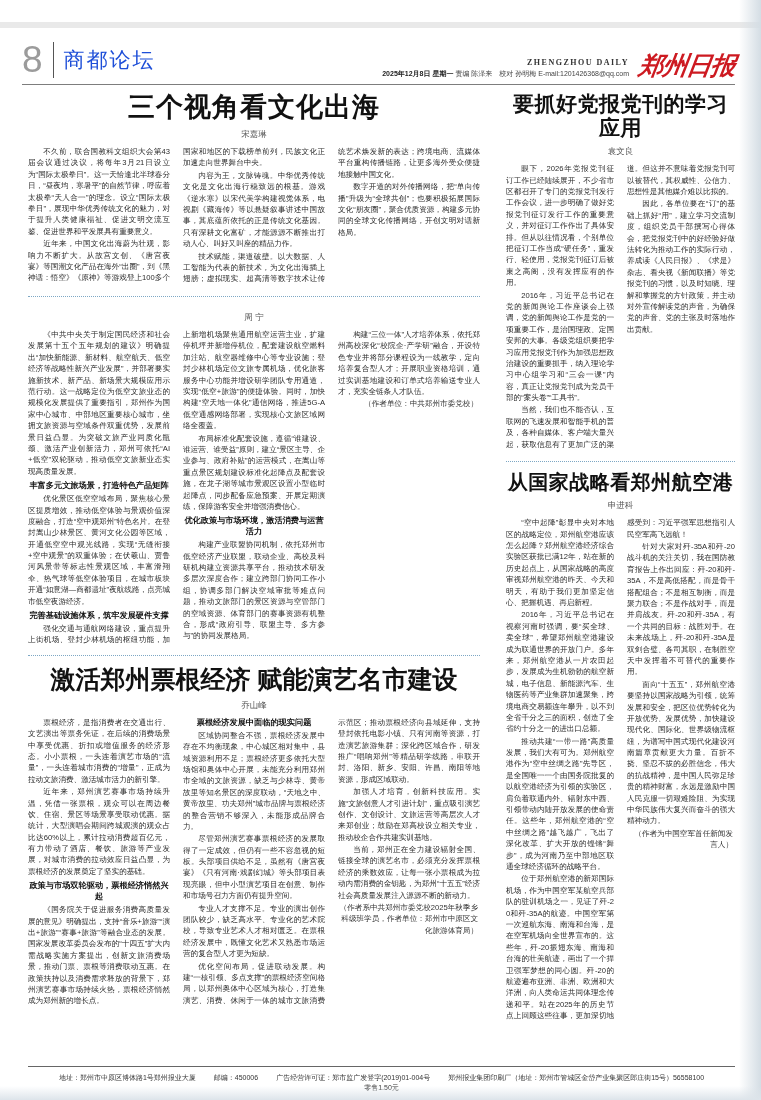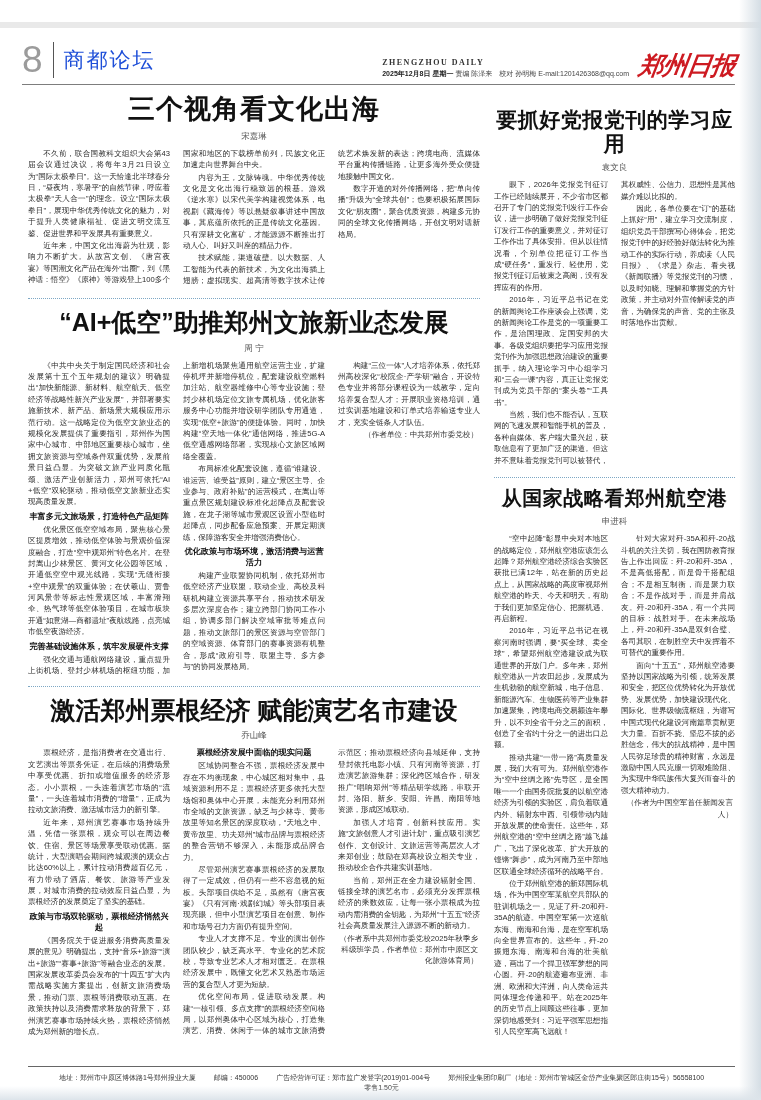--- a/index.html
+++ b/index.html
@@ -13,31 +13,31 @@
                background:linear-gradient(to bottom,rgba(216,223,230,0),#dde4ea);pointer-events:none;}
   
   .masthead{position:absolute;left:22px;right:26px;top:34px;height:44px;
             display:flex;align-items:flex-end;justify-content:space-between;
             border-bottom:1.5px solid #7d7d7d;padding-bottom:6px;}
   .m-left{display:flex;align-items:center;gap:10px;}
   .page-num{font-size:37px;line-height:1;color:#9b9b9b;font-weight:400;}
   .m-divider{width:1px;height:36px;background:#555;}
   .section-title{font-size:21px;color:#1d4ed8;letter-spacing:2px;}
   .m-right{display:flex;align-items:flex-end;gap:10px;}
-  .m-info{text-align:left;line-height:1.35;}
+  .m-info{text-align:right;line-height:1.35;}
   .m-eng{font-family:"Liberation Serif",serif;font-weight:bold;font-size:8px;
          letter-spacing:1.5px;color:#333;}
   .m-meta{font-size:7px;color:#444;}
   .m-meta b{color:#222;font-weight:bold;}
   .logo{font-family:"DejaVu Serif",serif;font-size:25px;line-height:1;font-weight:bold;
         font-style:italic;transform:skewX(-8deg);letter-spacing:-1px;}
   
-  .content{position:absolute;left:28px;right:26px;top:92px;display:flex;gap:14px;align-items:center;}
+  .content{position:absolute;left:28px;right:26px;top:92px;display:flex;gap:26px;}
   .col-left{width:452px;flex:none;}
-  .col-right{flex:1;min-width:0;margin-top:16px;}
+  .col-right{flex:1;min-width:0;}
   .sep{border-top:1px dotted #7da7c4;margin:8px 0 9px 0;height:0;}
   
   .article{overflow:hidden;}
   .headline{text-align:center;font-weight:bold;color:#111;margin:0;line-height:1.15;}
   .hl-xl{font-size:27px;letter-spacing:1px;}
   .hl-l{font-size:25px;}
   .hl-m{font-size:21px;letter-spacing:0.5px;}
   .byline{text-align:center;font-size:8.5px;color:#555;margin:6px 0 5px 0;}
   .body-cols{column-gap:13px;column-fill:auto;overflow:hidden;text-align:justify;}
   .cols3{column-count:3;}
@@ -88,21 +88,20 @@
             <p>近年来，中国文化出海蔚为壮观，影响力不断扩大。从故宫文创、《唐宫夜宴》等国潮文化产品在海外“出圈”，到《黑神话：悟空》《原神》等游戏登上100多个国家和地区的下载榜单前列，民族文化正加速走向世界舞台中央。</p>
             <p>内容为王，文脉铸魂。中华优秀传统文化是文化出海行稳致远的根基。游戏《逆水寒》以宋代美学构建视觉体系，电视剧《藏海传》等以悬疑叙事讲述中国故事，其底蕴所依托的正是传统文化基因。只有深耕文化富矿，才能源源不断推出打动人心、叫好又叫座的精品力作。</p>
             <p>技术赋能，渠道破壁。以大数据、人工智能为代表的新技术，为文化出海插上翅膀；虚拟现实、超高清等数字技术让传统艺术焕发新的表达；跨境电商、流媒体平台重构传播链路，让更多海外受众便捷地接触中国文化。</p>
             <p>数字开道的对外传播网络，把“单向传播”升级为“全球共创”；也要积极拓展国际文化“朋友圈”，聚合优质资源，构建多元协同的全球文化传播网络，开创文明对话新格局。</p>
           </div>
       </div>
 
       <div class="sep"></div>
 
       <div class="article">
-        <h2 class="headline hl-l">“AI+低空”助推郑州文旅新业态发展</h2>
         <div class="byline">周 宁</div>
         <div class="body-cols cols3" style="height:318px;">
             <p>《中共中央关于制定国民经济和社会发展第十五个五年规划的建议》明确提出“加快新能源、新材料、航空航天、低空经济等战略性新兴产业发展”，并部署要实施新技术、新产品、新场景大规模应用示范行动。这一战略定位为低空文旅业态的规模化发展提供了重要指引，郑州作为国家中心城市、中部地区重要核心城市，坐拥文旅资源与空域条件双重优势，发展前景日益凸显。为突破文旅产业同质化瓶颈、激活产业创新活力，郑州可依托“AI+低空”双轮驱动，推动低空文旅新业态实现高质量发展。</p>
             <h4>丰富多元文旅场景，打造特色产品矩阵</h4>
             <p>优化景区低空空域布局，聚焦核心景区提质增效，推动低空体验与景观价值深度融合，打造“空中观郑州”特色名片。在登封嵩山少林景区、黄河文化公园等区域，开通低空空中观光线路，实现“无缝衔接+空中观景”的双重体验；在伏羲山、贾鲁河风景带等标志性景观区域，丰富滑翔伞、热气球等低空体验项目，在城市板块开通“如意湖—商都遗址”夜航线路，点亮城市低空夜游经济。</p>
             <h4>完善基础设施体系，筑牢发展硬件支撑</h4>
             <p>强化交通与通航网络建设，重点提升上街机场、登封少林机场的枢纽功能，加上新增机场聚焦通用航空运营主业，扩建停机坪并新增停机位，配套建设航空燃料加注站、航空器维修中心等专业设施；登封少林机场定位文旅专属机场，优化旅客服务中心功能并增设研学团队专用通道，实现“低空+旅游”的便捷体验。同时，加快构建“空天地一体化”通信网络，推进5G-A低空通感网络部署，实现核心文旅区域网络全覆盖。</p>
             <p>布局标准化配套设施，遵循“谁建设、谁运营、谁受益”原则，建立“景区主导、企业参与、政府补贴”的运营模式，在嵩山等重点景区规划建设标准化起降点及配套设施，在龙子湖等城市景观区设置小型临时起降点，同步配备应急预案、开展定期演练，保障游客安全并增强消费信心。</p>
             <h4>优化政策与市场环境，激活消费与运营活力</h4>
             <p>构建产业联盟协同机制，依托郑州市低空经济产业联盟，联动企业、高校及科研机构建立资源共享平台，推动技术研发多层次深度合作；建立跨部门协同工作小组，协调多部门解决空域审批等难点问题，推动文旅部门的景区资源与空管部门的空域资源、体育部门的赛事资源有机整合，形成“政府引导、联盟主导、多方参与”的协同发展格局。</p>

